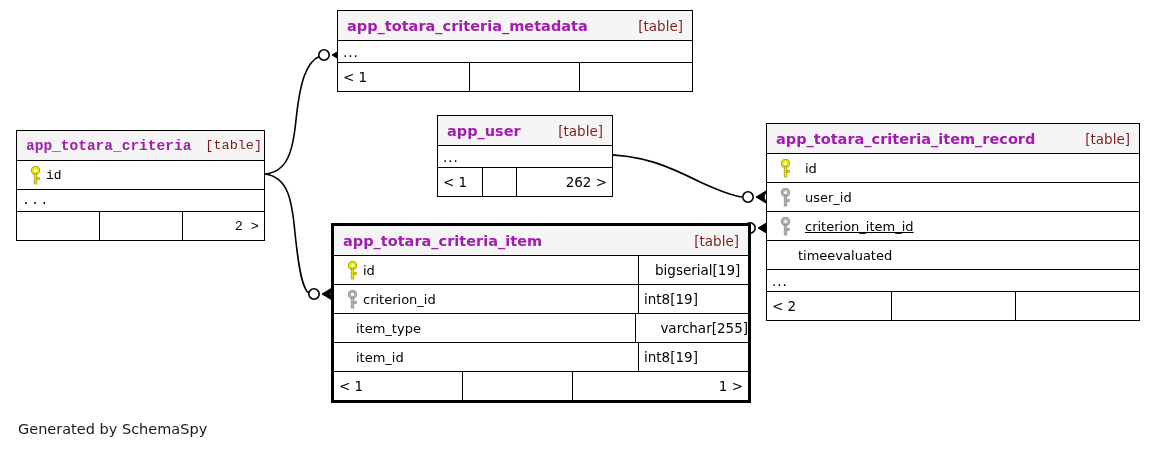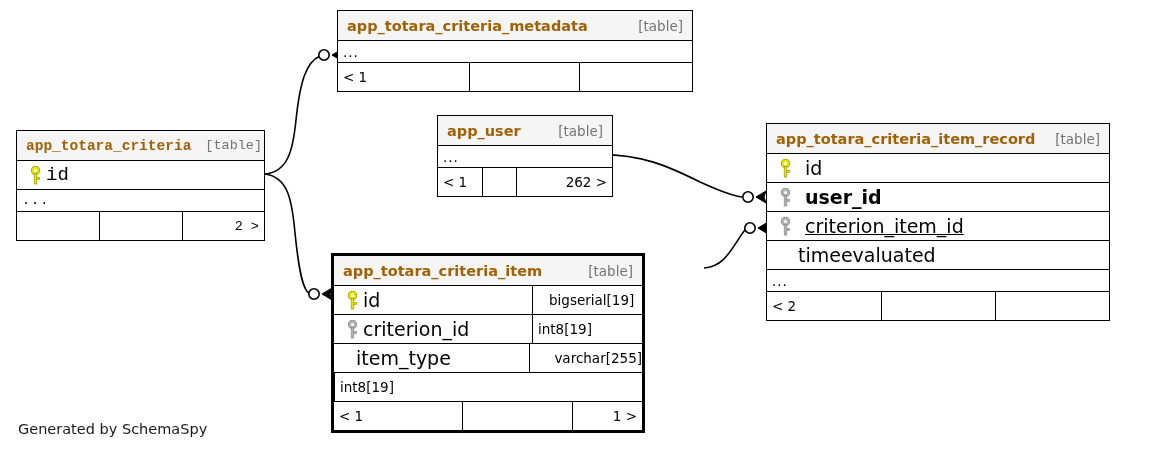--- a/index.html
+++ b/index.html
@@ -60,26 +60,26 @@
     box-sizing: border-box;
     display: flex;
     align-items: center;
     justify-content: space-between;
     padding: 0 9px 0 9px;
     height: 30px;
   }
   .tbl-name {
     font-weight: bold;
     font-size: 14.5px;
-    color: #a16207;
+    color: #a21caf;
     white-space: nowrap;
   }
   .tbl-tag {
     font-size: 13.5px;
-    color: #737373;
+    color: #7f1d1d;
     white-space: nowrap;
     margin-left: 14px;
   }
 
   .tbl-row {
     height: 29px;
     border-bottom: 1px solid #000000;
     box-sizing: border-box;
     display: flex;
     align-items: stretch;
@@ -100,21 +100,21 @@
     display: flex;
     align-items: center;
     box-sizing: border-box;
     border-left: 1px solid #000000;
     padding-left: 5px;
     font-size: 13.5px;
     color: #000000;
     white-space: nowrap;
   }
   .col-label {
-    font-size: 19px;
+    font-size: 13px;
     color: #000000;
     white-space: nowrap;
   }
 
   
   .key-slot {
     width: 22px;
     flex: 0 0 22px;
     display: flex;
     align-items: center;
@@ -256,21 +256,21 @@
         <span class="col-label">...</span>
       </div>
     </div>
     <div class="tbl-footer">
       <div class="foot-cell foot-left" style="flex:0 0 44px;">&lt; 1</div>
       <div class="foot-cell" style="flex:0 0 34px;"></div>
       <div class="foot-cell foot-right" style="flex:1 1 auto;">262 &gt;</div>
     </div>
   </div>
 
-  <div class="table-box focus" id="tbl-criteria-item" style="left:331px; top:223px; width:314px;margin-top:30px;">
+  <div class="table-box focus" id="tbl-criteria-item" style="left:331px; top:223px; width:420px;">
     <div class="tbl-header">
       <span class="tbl-name">app_totara_criteria_item</span>
       <span class="tbl-tag">[table]</span>
     </div>
 
     <div class="tbl-row">
       <div class="col-name">
         <span class="key-slot">
           <svg width="11" height="19" viewBox="0 0 11 19">
             <circle cx="5.5" cy="4.4" r="4.1" fill="#e8e800" stroke="#9a9a00" stroke-width="0.9"></circle>
@@ -300,31 +300,34 @@
     </div>
 
     <div class="tbl-row">
       <div class="col-name name-indent">
         <span class="col-label">item_type</span>
       </div>
       <div class="col-type" style="flex:0 0 110px;padding-left:24px;">varchar[255]</div>
     </div>
 
     <div class="tbl-row">
+      <div class="col-name name-indent">
+        <span class="col-label">item_id</span>
+      </div>
       <div class="col-type" style="flex:0 0 110px;">int8[19]</div>
     </div>
 
     <div class="tbl-footer">
       <div class="foot-cell foot-left" style="flex:0 0 128px;">&lt; 1</div>
       <div class="foot-cell" style="flex:0 0 110px;"></div>
       <div class="foot-cell foot-right" style="flex:1 1 auto;">1 &gt;</div>
     </div>
   </div>
 
-  <div class="table-box" id="tbl-item-record" style="left:766px; top:123px; width:344px;">
+  <div class="table-box" id="tbl-item-record" style="left:766px; top:123px; width:374px;">
     <div class="tbl-header">
       <span class="tbl-name">app_totara_criteria_item_record</span>
       <span class="tbl-tag">[table]</span>
     </div>
 
     <div class="tbl-row">
       <div class="col-name">
         <span class="key-slot">
           <svg width="11" height="19" viewBox="0 0 11 19">
             <circle cx="5.5" cy="4.4" r="4.1" fill="#e8e800" stroke="#9a9a00" stroke-width="0.9"></circle>
@@ -340,21 +343,21 @@
     <div class="tbl-row">
       <div class="col-name">
         <span class="key-slot">
           <svg width="11" height="19" viewBox="0 0 11 19">
             <circle cx="5.5" cy="4.4" r="4.1" fill="#b3b3b3" stroke="#8a8a8a" stroke-width="0.9"></circle>
             <circle cx="5.5" cy="4.4" r="1.5" fill="#ffffff"></circle>
             <rect x="4.2" y="7.5" width="2.6" height="10.5" fill="#b3b3b3" stroke="#8a8a8a" stroke-width="0.7"></rect>
             <rect x="6.8" y="11.5" width="2.6" height="2" fill="#b3b3b3" stroke="#8a8a8a" stroke-width="0.7"></rect>
           </svg>
         </span>
-        <span class="col-label" style="padding-left:9px;font-weight:bold;">user_id</span>
+        <span class="col-label" style="padding-left:9px;">user_id</span>
       </div>
     </div>
 
     <div class="tbl-row">
       <div class="col-name">
         <span class="key-slot">
           <svg width="11" height="19" viewBox="0 0 11 19">
             <circle cx="5.5" cy="4.4" r="4.1" fill="#b3b3b3" stroke="#8a8a8a" stroke-width="0.9"></circle>
             <circle cx="5.5" cy="4.4" r="1.5" fill="#ffffff"></circle>
             <rect x="4.2" y="7.5" width="2.6" height="10.5" fill="#b3b3b3" stroke="#8a8a8a" stroke-width="0.7"></rect>

